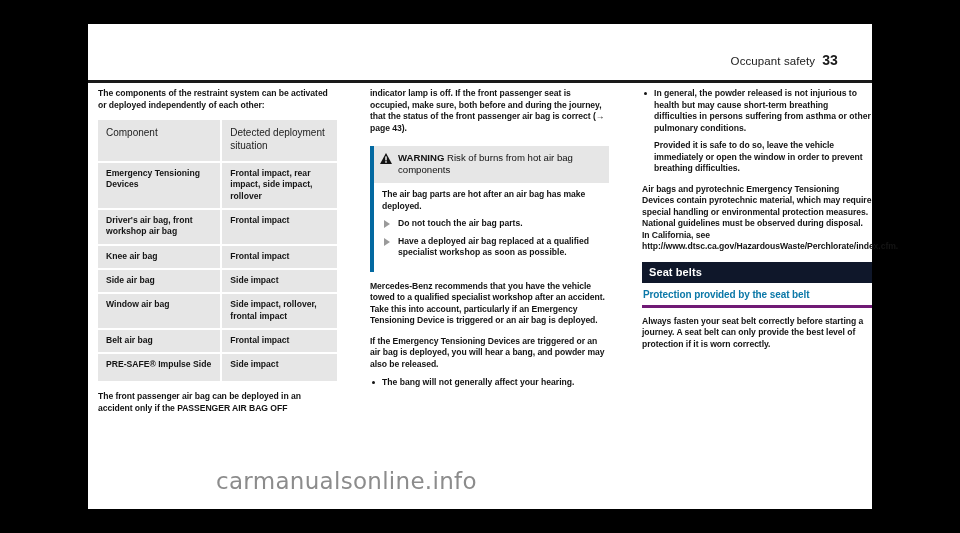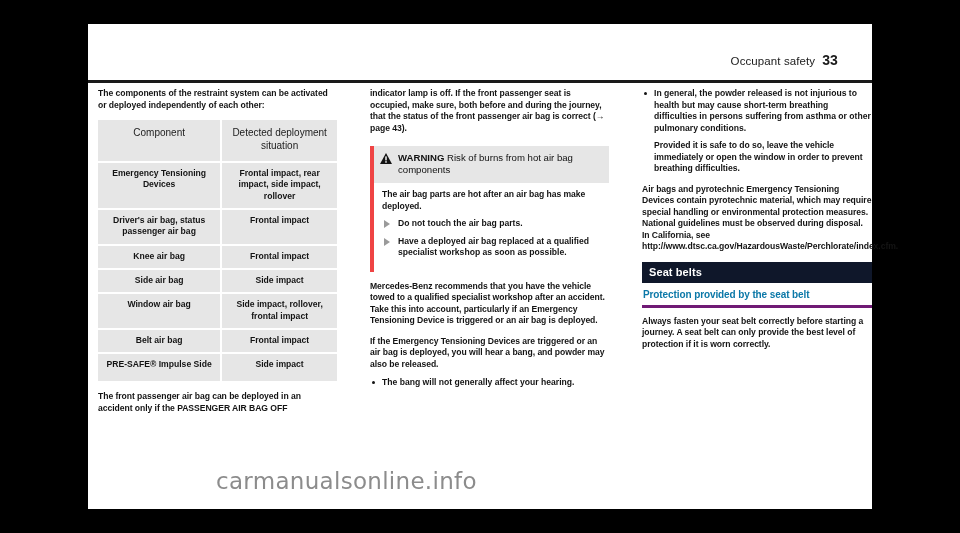--- a/index.html
+++ b/index.html
@@ -9,30 +9,30 @@
   .header-text{position:absolute;right:34px;top:28px;font-size:11.5px;color:#1a1a1a;letter-spacing:.1px;}
   .header-text .pg{font-weight:bold;font-size:14px;margin-left:7px;}
   .hrule{position:absolute;left:0;right:0;top:56px;height:3px;background:#1a1a1a;}
   .cols{position:absolute;left:0;top:64px;right:0;bottom:0;display:flex;gap:0;}
   .col{width:245px;padding:0 0 0 0;position:relative;}
   .col.c1{margin-left:10px;}
   .col.c2{margin-left:33px;}
   .col.c3{margin-left:33px;width:230px;}
   p{margin:0 0 9px 0;font-size:8.6px;line-height:1.34;color:#141414;font-weight:bold;letter-spacing:-.05px;}
   p.tight{margin-bottom:7px;}
-  .tbl{margin:4px 0 8px 0;border-collapse:separate;border-spacing:0;width:100%;text-align:center;}
+  .tbl{margin:4px 0 8px 0;border-collapse:separate;border-spacing:0;width:100%;}
   .tbl td{background:#e6e6e6;vertical-align:top;padding:5px 8px 6px 8px;border-bottom:2px solid #fff;border-right:2px solid #fff;}
   .tbl td:last-child{border-right:none;}
   .tbl .hd td{background:#e6e6e6;font-weight:normal;font-size:10px;line-height:1.25;color:#1c1c1c;padding:7px 8px 9px 8px;}
   .tbl .bd td{font-size:8.6px;line-height:1.32;font-weight:bold;color:#141414;}
   .tbl td.c-a{width:52%;}
   .tbl tr.r-tall td{height:27px;}
   .tbl tr.r-mid td{height:16px;}
   .tbl tr.r-sm td{height:7px;}
-  .warn{margin:12px 0 9px 0;border-left:4px solid #ef4444;background:#e6e6e6;}
+  .warn{margin:12px 0 9px 0;border-left:4px solid #0369a1;background:#e6e6e6;}
   .warn-head{display:flex;padding:6px 7px 7px 6px;gap:6px;align-items:flex-start;}
   .warn-tri{flex:0 0 auto;width:12px;height:11px;margin-top:1px;}
   .warn-title{font-size:9.6px;line-height:1.25;color:#111;}
   .warn-title b{font-weight:bold;}
   .warn-body{background:#fff;padding:6px 7px 7px 8px;}
   .warn-body p{font-size:8.6px;margin-bottom:6px;}
   ul{margin:0;padding:0;list-style:none;}
   li{position:relative;padding-left:16px;font-size:8.6px;line-height:1.34;font-weight:bold;color:#141414;margin-bottom:6px;}
   li .tri{position:absolute;left:2px;top:2px;width:0;height:0;border-left:6px solid #9a9a9a;border-top:4px solid transparent;border-bottom:4px solid transparent;}
   ul.dots li{padding-left:12px;}
@@ -62,21 +62,21 @@
         <tbody>
             <tr class="hd">
           <td class="c-a">Component</td>
           <td>Detected deployment situation</td>
         </tr>
         <tr class="bd r-tall">
           <td class="c-a">Emergency Tensioning Devices</td>
           <td>Frontal impact, rear impact, side impact, rollover</td>
         </tr>
         <tr class="bd r-mid">
-          <td class="c-a">Driver's air bag, status passenger air bag</td>
+          <td class="c-a">Driver's air bag, front workshop air bag</td>
           <td>Frontal impact</td>
         </tr>
         <tr class="bd r-sm">
           <td class="c-a">Knee air bag</td>
           <td>Frontal impact</td>
         </tr>
         <tr class="bd r-sm">
           <td class="c-a">Side air bag</td>
           <td>Side impact</td>
         </tr>

